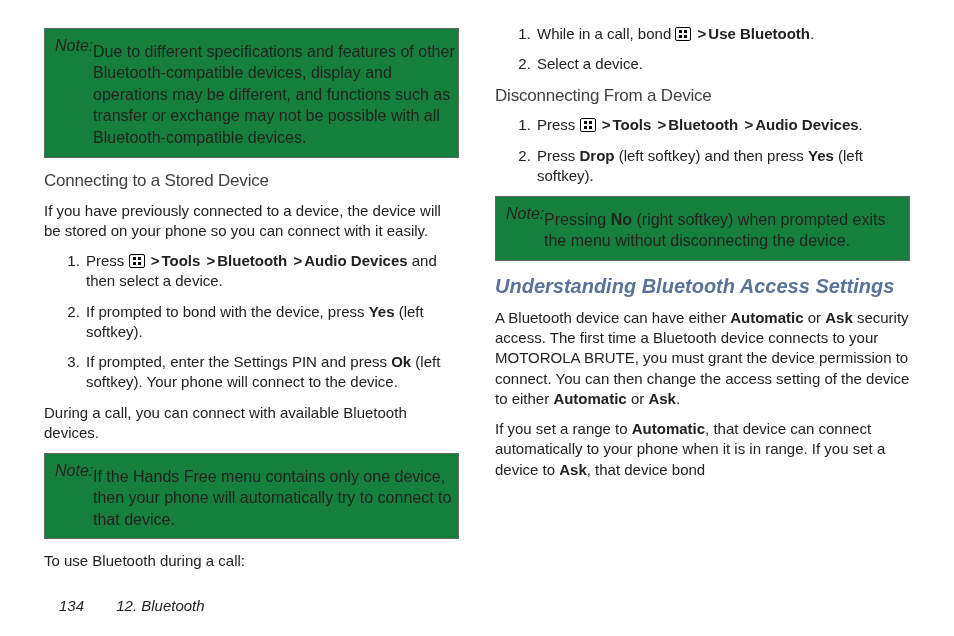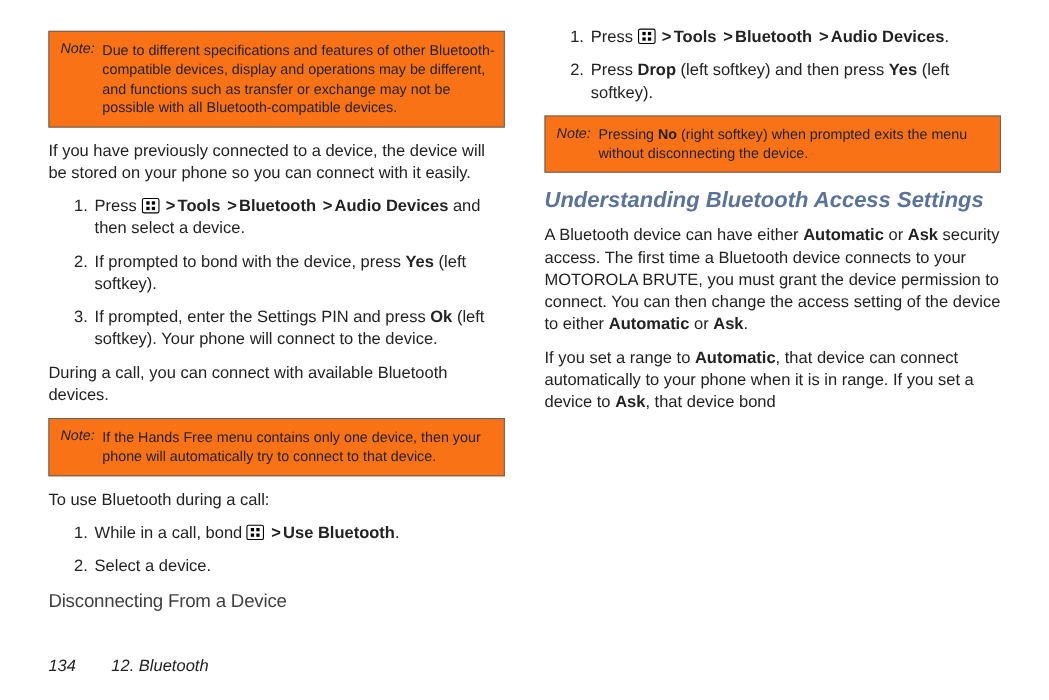--- a/index.html
+++ b/index.html
@@ -14,23 +14,23 @@
     position:relative;
   }
   .cols{
     column-count:2;
     column-gap:36px;
     height:548px;
     column-fill:auto;
   }
   .note{
     border:1px solid #666;
-    background:#f97316;
+    background:#15803d;
     padding:6px 0 8px 10px;
-    font-size:13px;
+    font-size:16px;
     margin:4px 0 12px 0;
     break-inside:avoid;
   }
   .note .note-label{font-style:italic}
   .note .note-body{display:block;margin-left:38px;margin-top:-16px}
   h2{
     font-size:20px;
     font-style:italic;
     font-weight:700;
     color:#5b7398;
@@ -57,37 +57,38 @@
     position:relative;
     background:
       linear-gradient(#000,#000) 3px 2px/3px 3px no-repeat,
       linear-gradient(#000,#000) 8px 2px/3px 3px no-repeat,
       linear-gradient(#000,#000) 3px 7px/3px 3px no-repeat,
       linear-gradient(#000,#000) 8px 7px/3px 3px no-repeat;
   }
   .gt{font-weight:700;margin:0 2px}
   .footer{
     position:absolute;
-    bottom:20px;left:44px;
+    bottom:20px;left:59px;
     font-style:italic;
     font-size:15px;
     color:#222;
   }
   .footer .pnum{margin-right:28px}
 </style>
 </head>
 <body>
 
 <div class="cols">
 
   <div class="note">
     <span class="note-label">Note:</span>
     <span class="note-body">Due to different specifications and features of other Bluetooth-compatible devices, display and operations may be different, and functions such as transfer or exchange may not be possible with all Bluetooth-compatible devices.</span>
   </div>
 
+  <h3>Connecting to a Stored Device</h3>
 
   <p>If you have previously connected to a device, the device will be stored on your phone so you can connect with it easily.</p>
 
   <ol>
     <li>
       <span>Press </span><span class="menu-icon"></span>
       <span class="gt">&gt;</span><span class="b">Tools</span>
       <span class="gt">&gt;</span><span class="b">Bluetooth</span>
       <span class="gt">&gt;</span><span class="b">Audio Devices</span><span> and then select a device.</span>
     </li>

